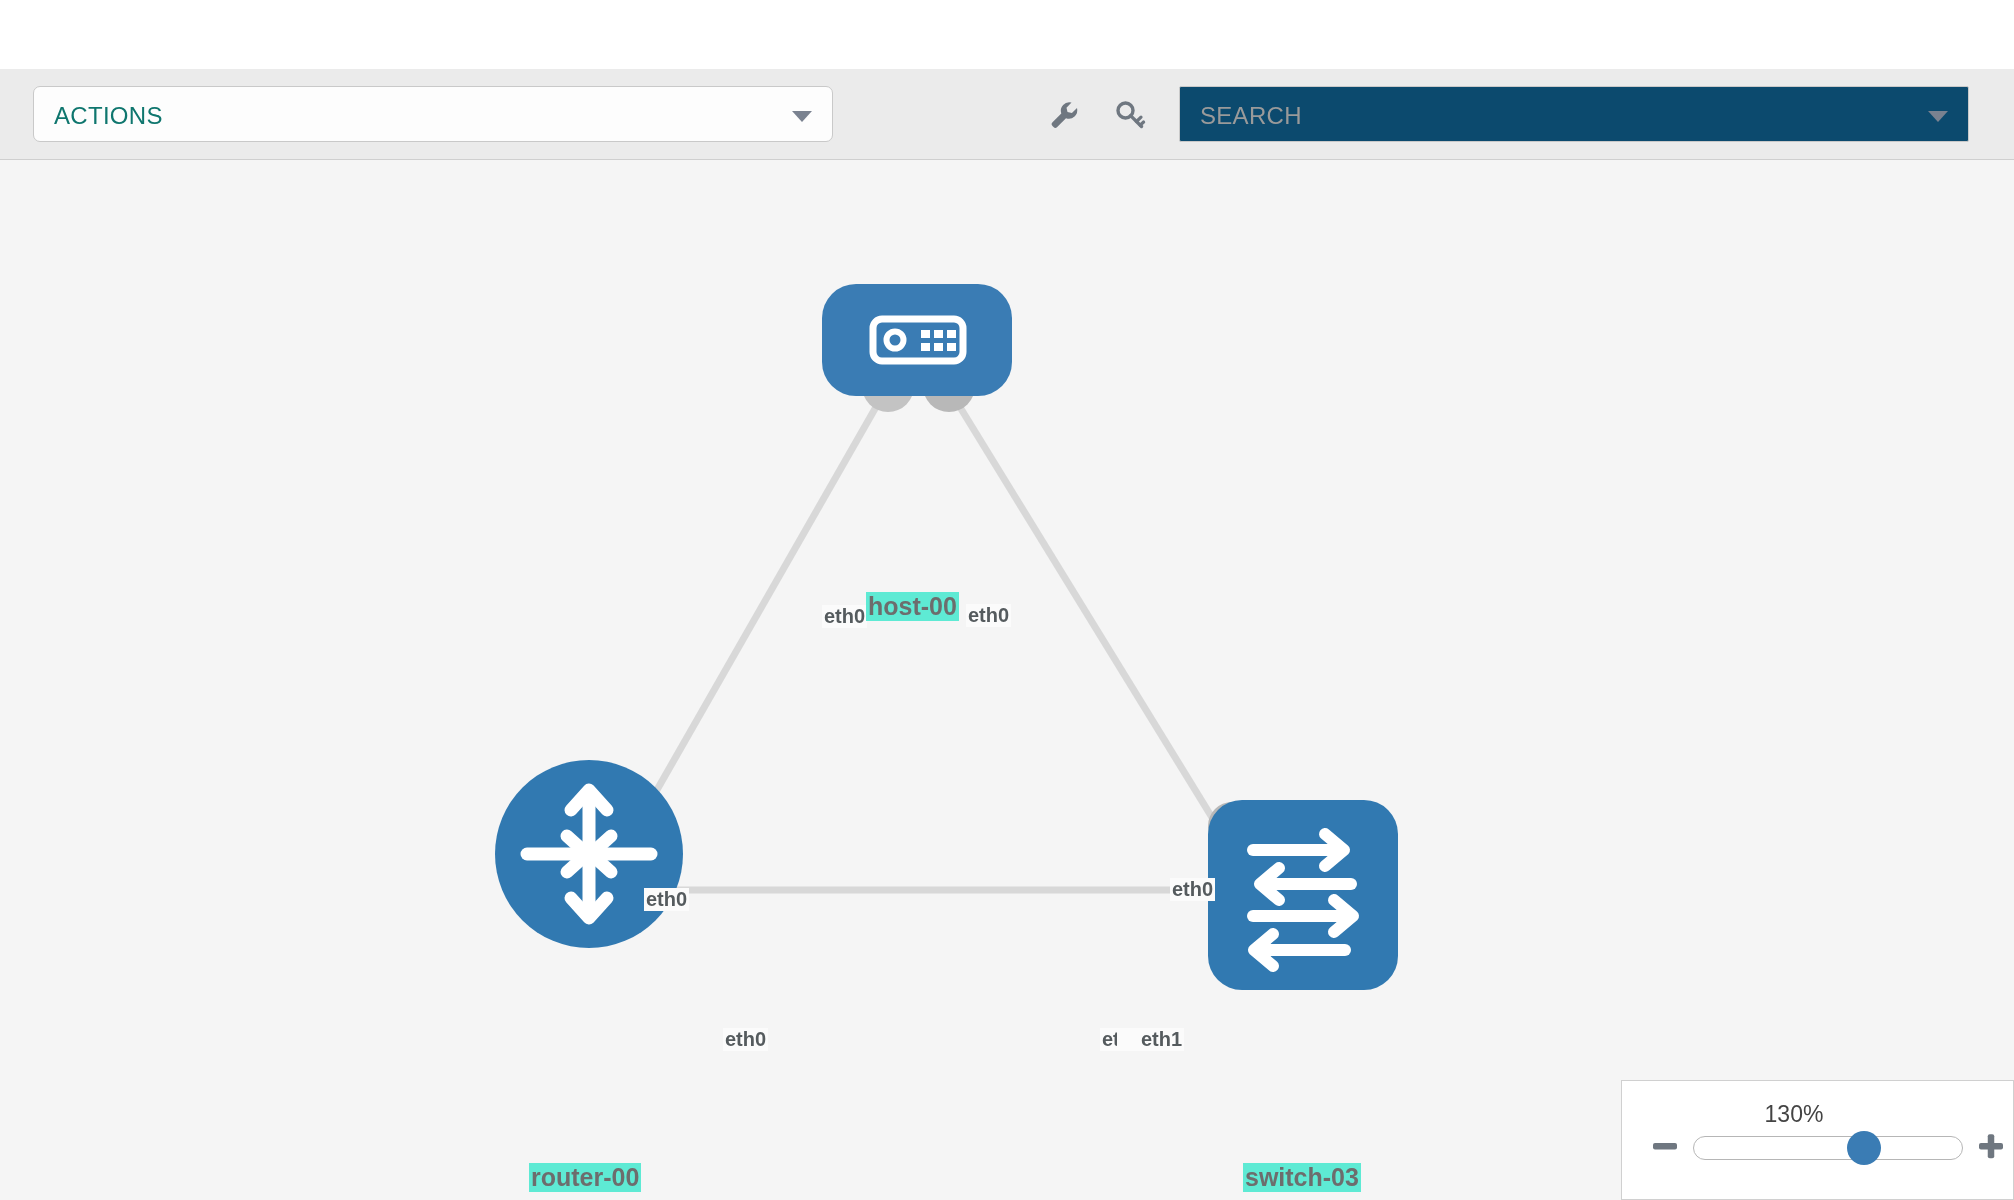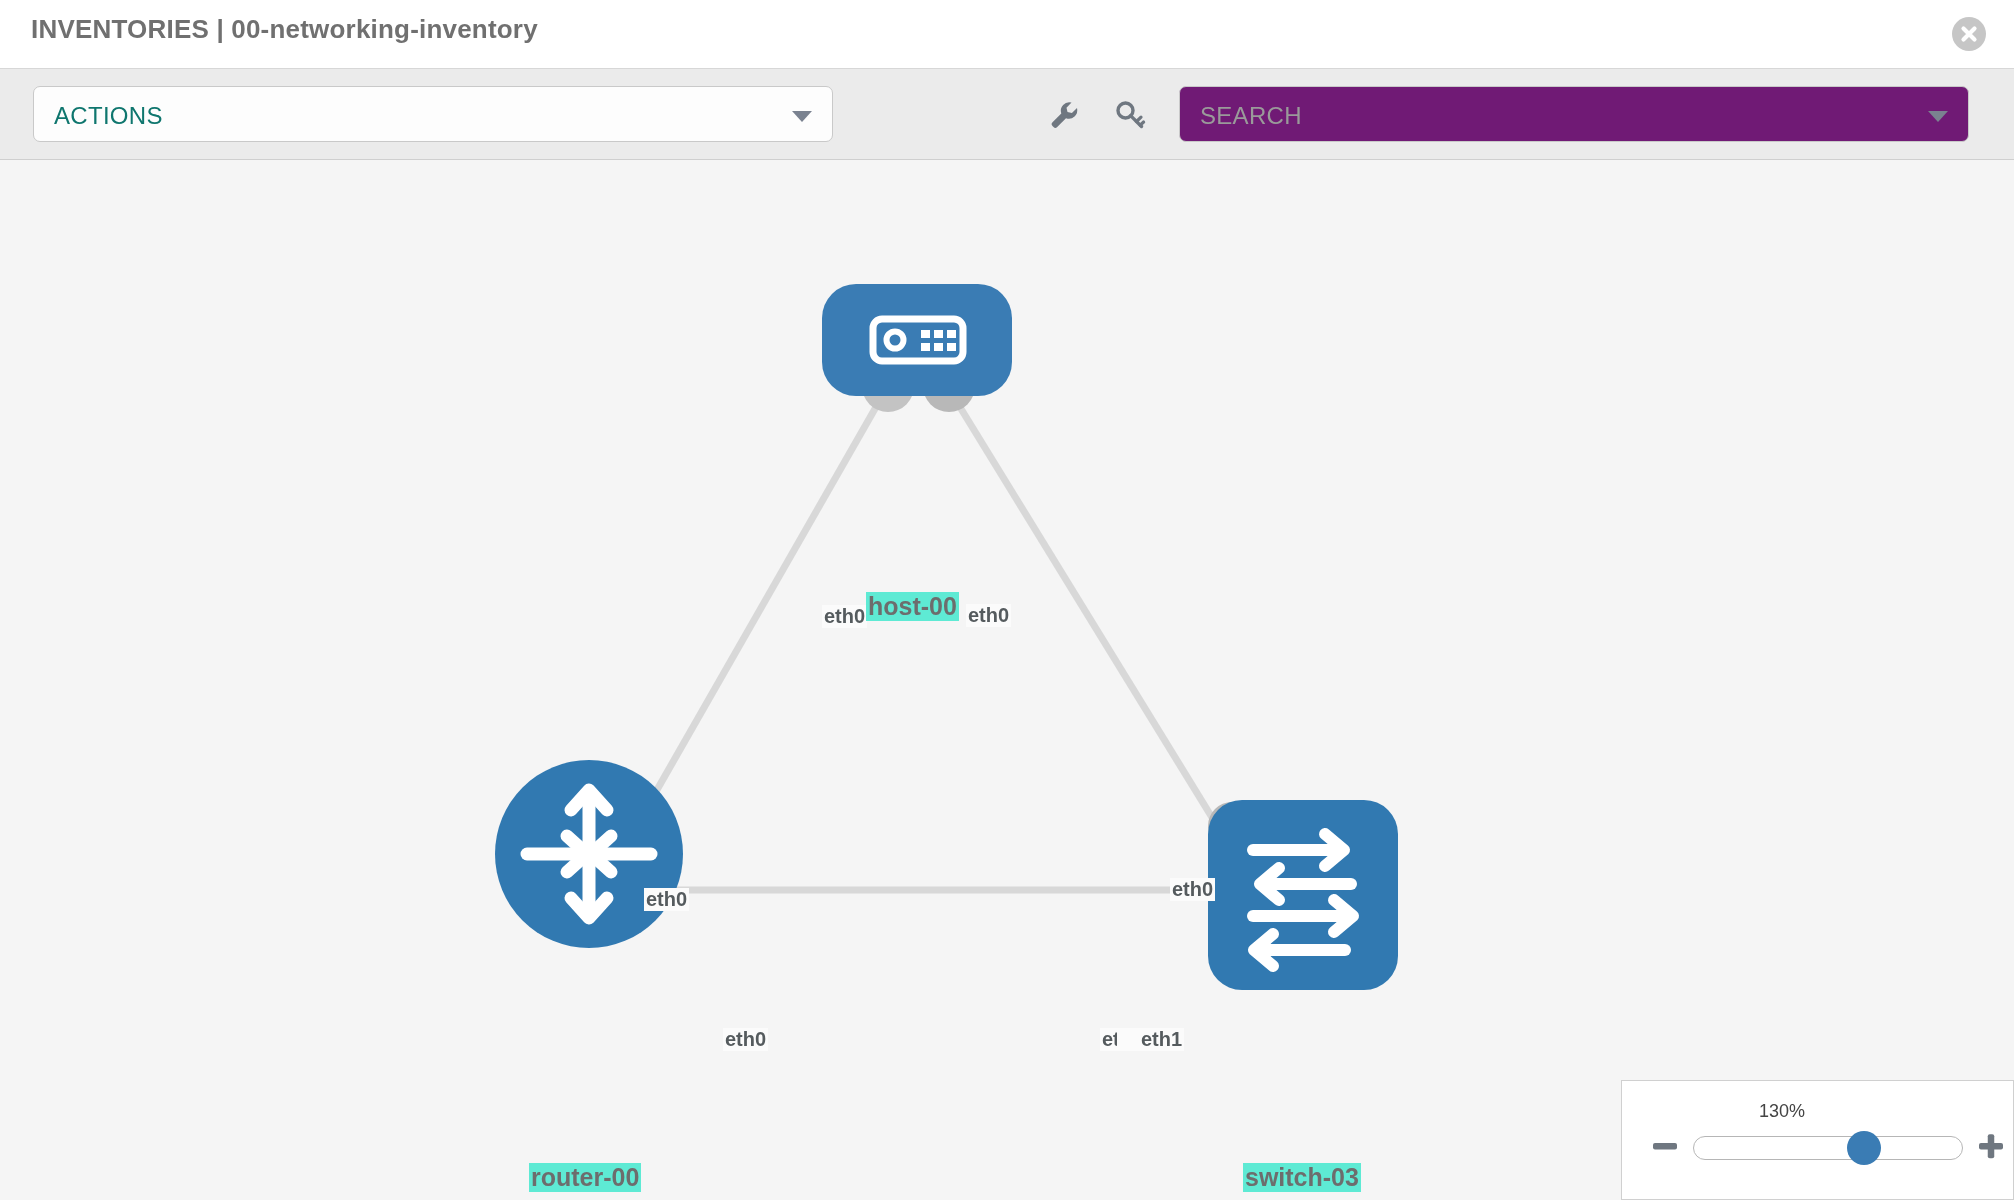--- a/index.html
+++ b/index.html
@@ -53,22 +53,22 @@
   }
   .tool-icon {
     position: absolute; top: 26px; width: 40px; height: 40px; cursor: pointer;
   }
   #wrench-icon { left: 1044px; }
   #key-icon    { left: 1110px; }
 
   .search-box {
     position: absolute; left: 1179px; top: 17px;
     width: 790px; height: 56px;
-    background: #701a75;
-    border: 1px solid #c9c9c9; border-radius: 7px;
+    background: #0c4a6e;
+    border: 1px solid #c9c9c9; border-radius: 2px;
     cursor: text;
     text-align: center;
   }
   .search-box .label {
     position: absolute; left: 20px; top: 15px;
     font-size: 24px; color: #9a9a9a; letter-spacing: .3px;
   }
 
   
   .canvas {
@@ -97,22 +97,22 @@
   }
 
   
   .zoom-panel {
     position: absolute; left: 1621px; top: 1080px;
     width: 393px; height: 120px;
     background: #ffffff;
     border: 1px solid #d0d0d0;
   }
   .zoom-value {
-    position: absolute; left: 0; top: 20px; width: 320px;
-    text-align: center; font-size: 18px; color: #444;
+    position: absolute; left: 12px; top: 20px; width: 320px;
+    text-align: center; font-size: 23px; color: #444;
   }
   .zoom-minus, .zoom-plus {
     position: absolute; top: 48px; cursor: pointer;
     width: 34px; height: 34px;
   }
   .zoom-minus { left: 26px; }
   .zoom-plus  { left: 352px; }
   .zoom-track {
     position: absolute; left: 71px; top: 55px;
     width: 270px; height: 24px;
@@ -123,29 +123,20 @@
     position: absolute; top: -6px; left: 153px;
     width: 34px; height: 34px; border-radius: 50%;
     background: #3a7cb4; cursor: pointer;
   }
 </style>
 </head>
 <body>
 
 <div id="app">
 
-  <div class="header">
-    <div class="page-title">INVENTORIES | 00-networking-inventory</div>
-    <div class="close-btn">
-      <svg width="34" height="34" viewBox="0 0 34 34">
-        <circle cx="17" cy="17" r="17" fill="#c6c6c6"></circle>
-        <path d="M11.5 11.5 L22.5 22.5 M22.5 11.5 L11.5 22.5" stroke="#ffffff" stroke-width="4.2" stroke-linecap="round"></path>
-      </svg>
-    </div>
-  </div>
 
   <div class="toolbar">
 
     <div class="actions-select">
       <span class="label">ACTIONS</span>
       <span class="caret"></span>
     </div>
 
     <div class="tool-icon" id="wrench-icon">
       <svg width="40" height="40" viewBox="0 0 40 40">

